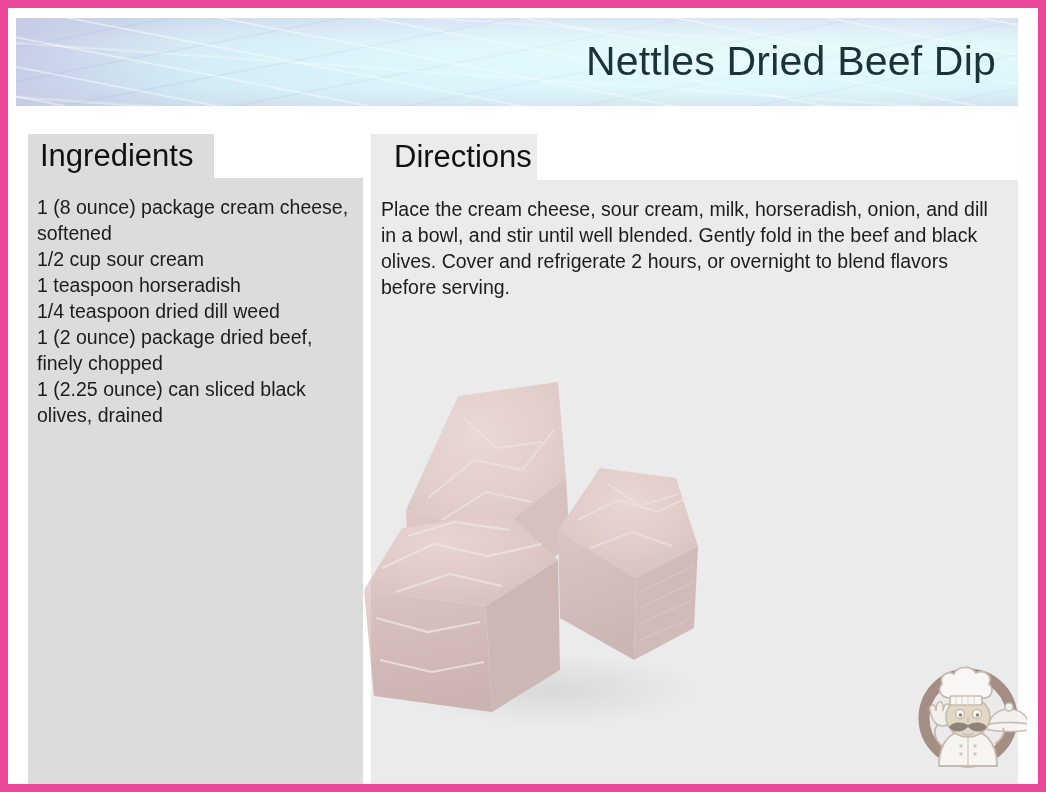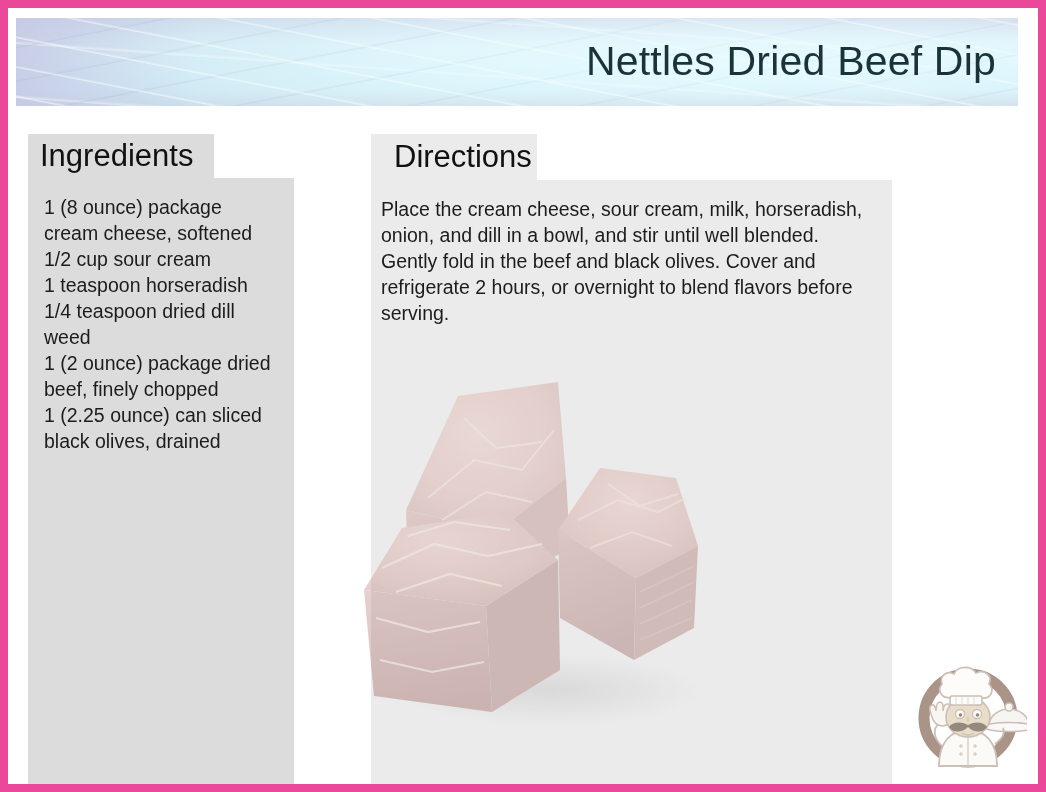--- a/index.html
+++ b/index.html
@@ -109,29 +109,29 @@
   }
 
   
   .panel {
     position: absolute;
     box-sizing: border-box;
   }
   .panel-ingredients {
     left: 20px;
     top: 170px;
-    width: 266px;
+    width: 335px;
     height: 610px;
     background: #dcdcdc;
-    padding: 16px 14px 10px 16px;
+    padding: 16px 14px 10px 9px;
   }
   .panel-directions {
     left: 363px;
     top: 172px;
-    width: 521px;
+    width: 647px;
     height: 608px;
     background: #ebebeb;
     padding: 16px 14px 10px 10px;
   }
 
   .ingredients-list {
     margin: 0;
     padding: 0;
     list-style: none;
     font-size: 19.5px;

